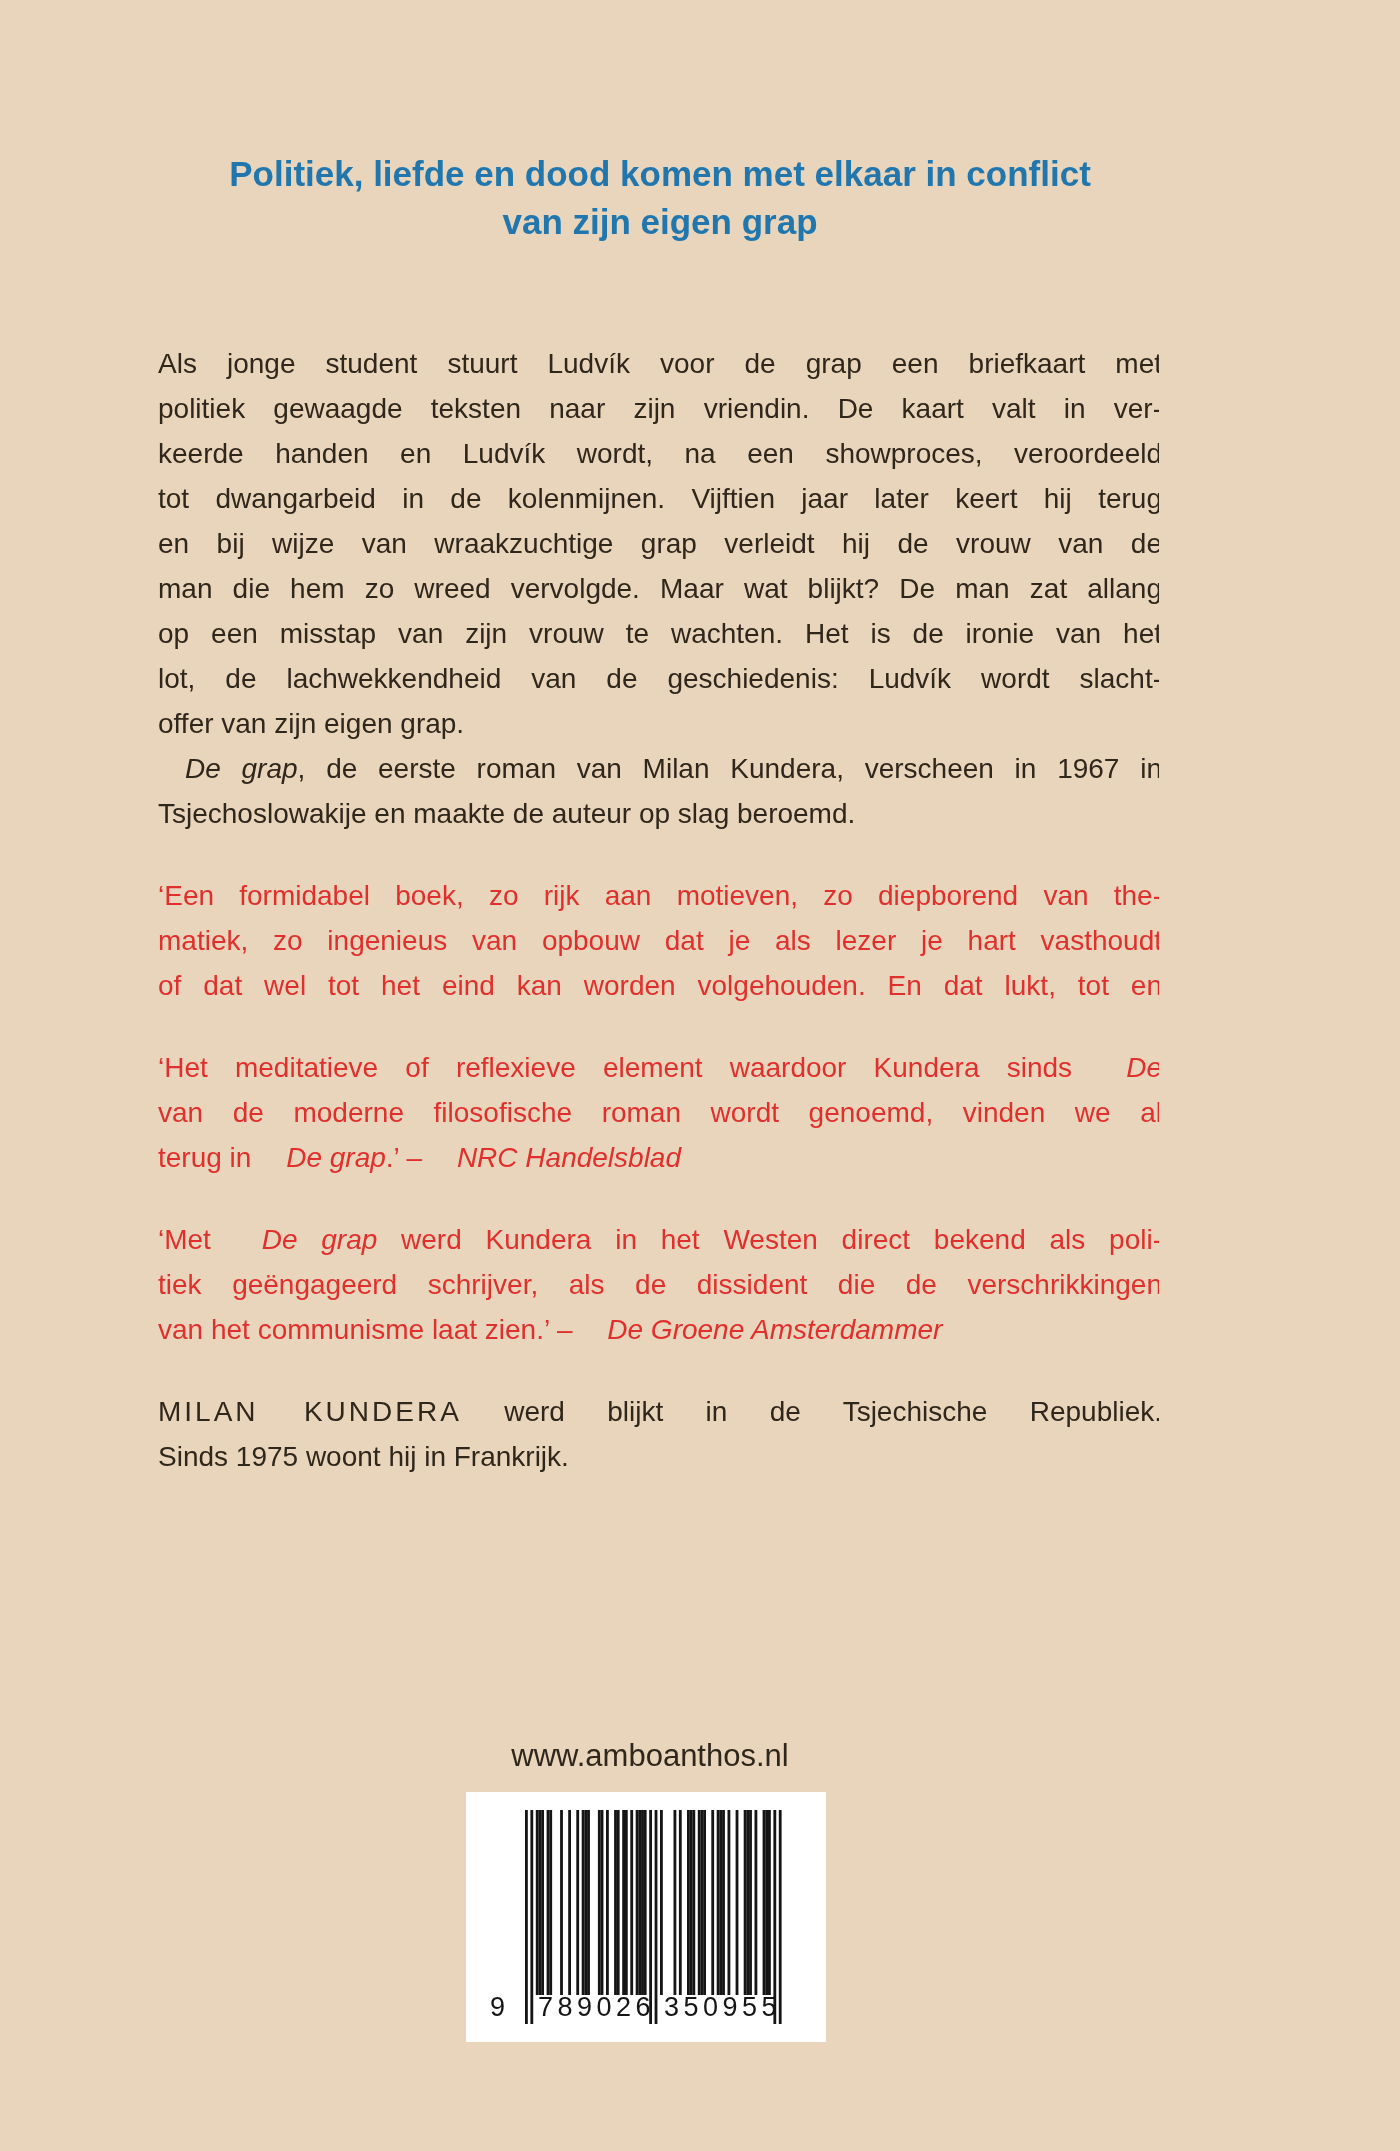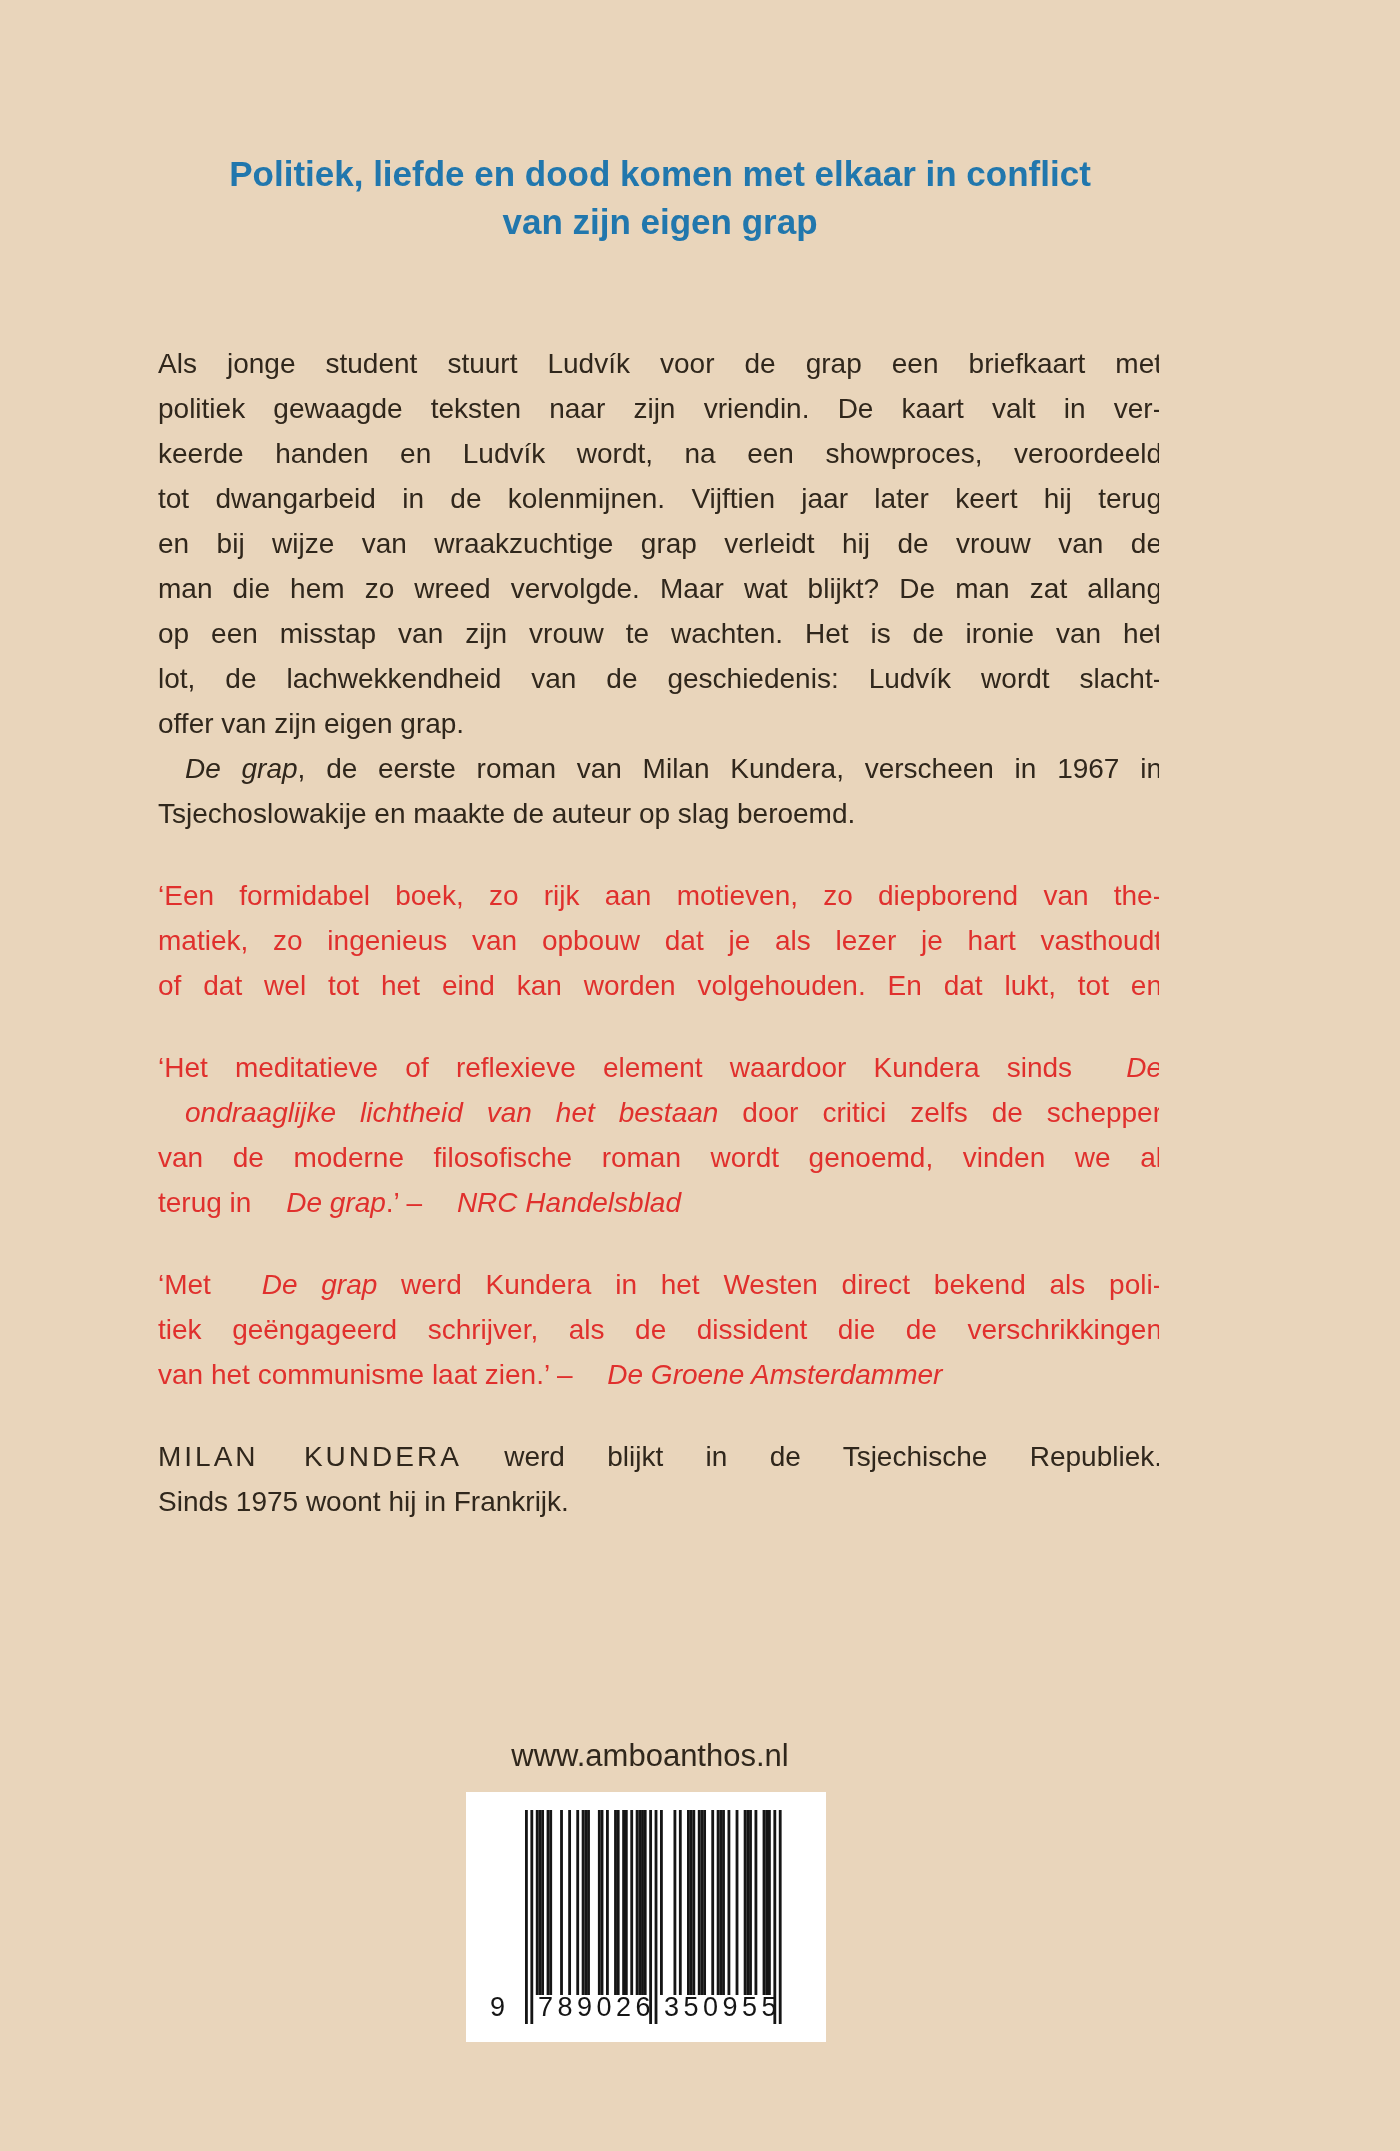--- a/index.html
+++ b/index.html
@@ -91,21 +91,20 @@
         <div class="line"><span class="it">De grap</span><span>, de eerste roman van Milan Kundera, verscheen in 1967 in</span></div>
         <div class="line end"><span>Tsjechoslowakije en maakte de auteur op slag beroemd.</span></div>
       </div>
       <div class="block red">
         <div class="line"><span>‘Een formidabel boek, zo rijk aan motieven, zo diepborend van the-</span></div>
         <div class="line"><span>matiek, zo ingenieus van opbouw dat je als lezer je hart vasthoudt</span></div>
         <div class="line"><span>of dat wel tot het eind kan worden volgehouden. En dat lukt, tot en</span></div>
       </div>
       <div class="block red">
         <div class="line"><span>‘Het meditatieve of reflexieve element waardoor Kundera sinds </span><span class="it">De</span></div>
-        <div class="line"><span class="it">ondraaglijke lichtheid van het bestaan</span><span> door critici zelfs de schepper</span></div>
         <div class="line"><span>van de moderne filosofische roman wordt genoemd, vinden we al</span></div>
         <div class="line end"><span>terug in </span><span class="it">De grap</span><span>.’ – </span><span class="it">NRC Handelsblad</span></div>
       </div>
       <div class="block red">
         <div class="line"><span>‘Met </span><span class="it">De grap</span><span> werd Kundera in het Westen direct bekend als poli-</span></div>
         <div class="line"><span>tiek geëngageerd schrijver, als de dissident die de verschrikkingen</span></div>
         <div class="line end"><span>van het communisme laat zien.’ – </span><span class="it">De Groene Amsterdammer</span></div>
       </div>
       <div class="block dark">
         <div class="line"><span class="sp">MILAN KUNDERA</span><span> werd blijkt in de Tsjechische Republiek.</span></div>

